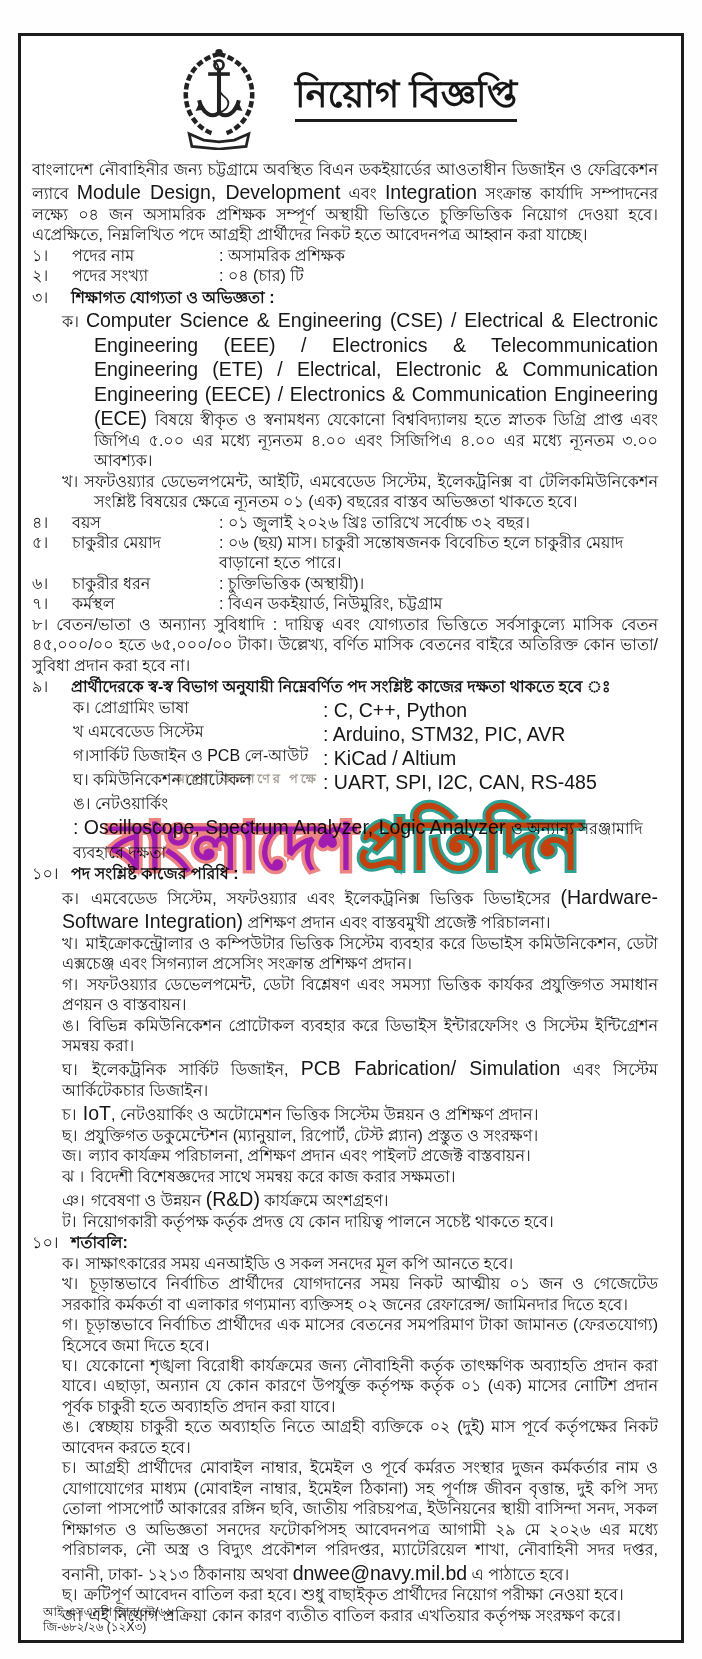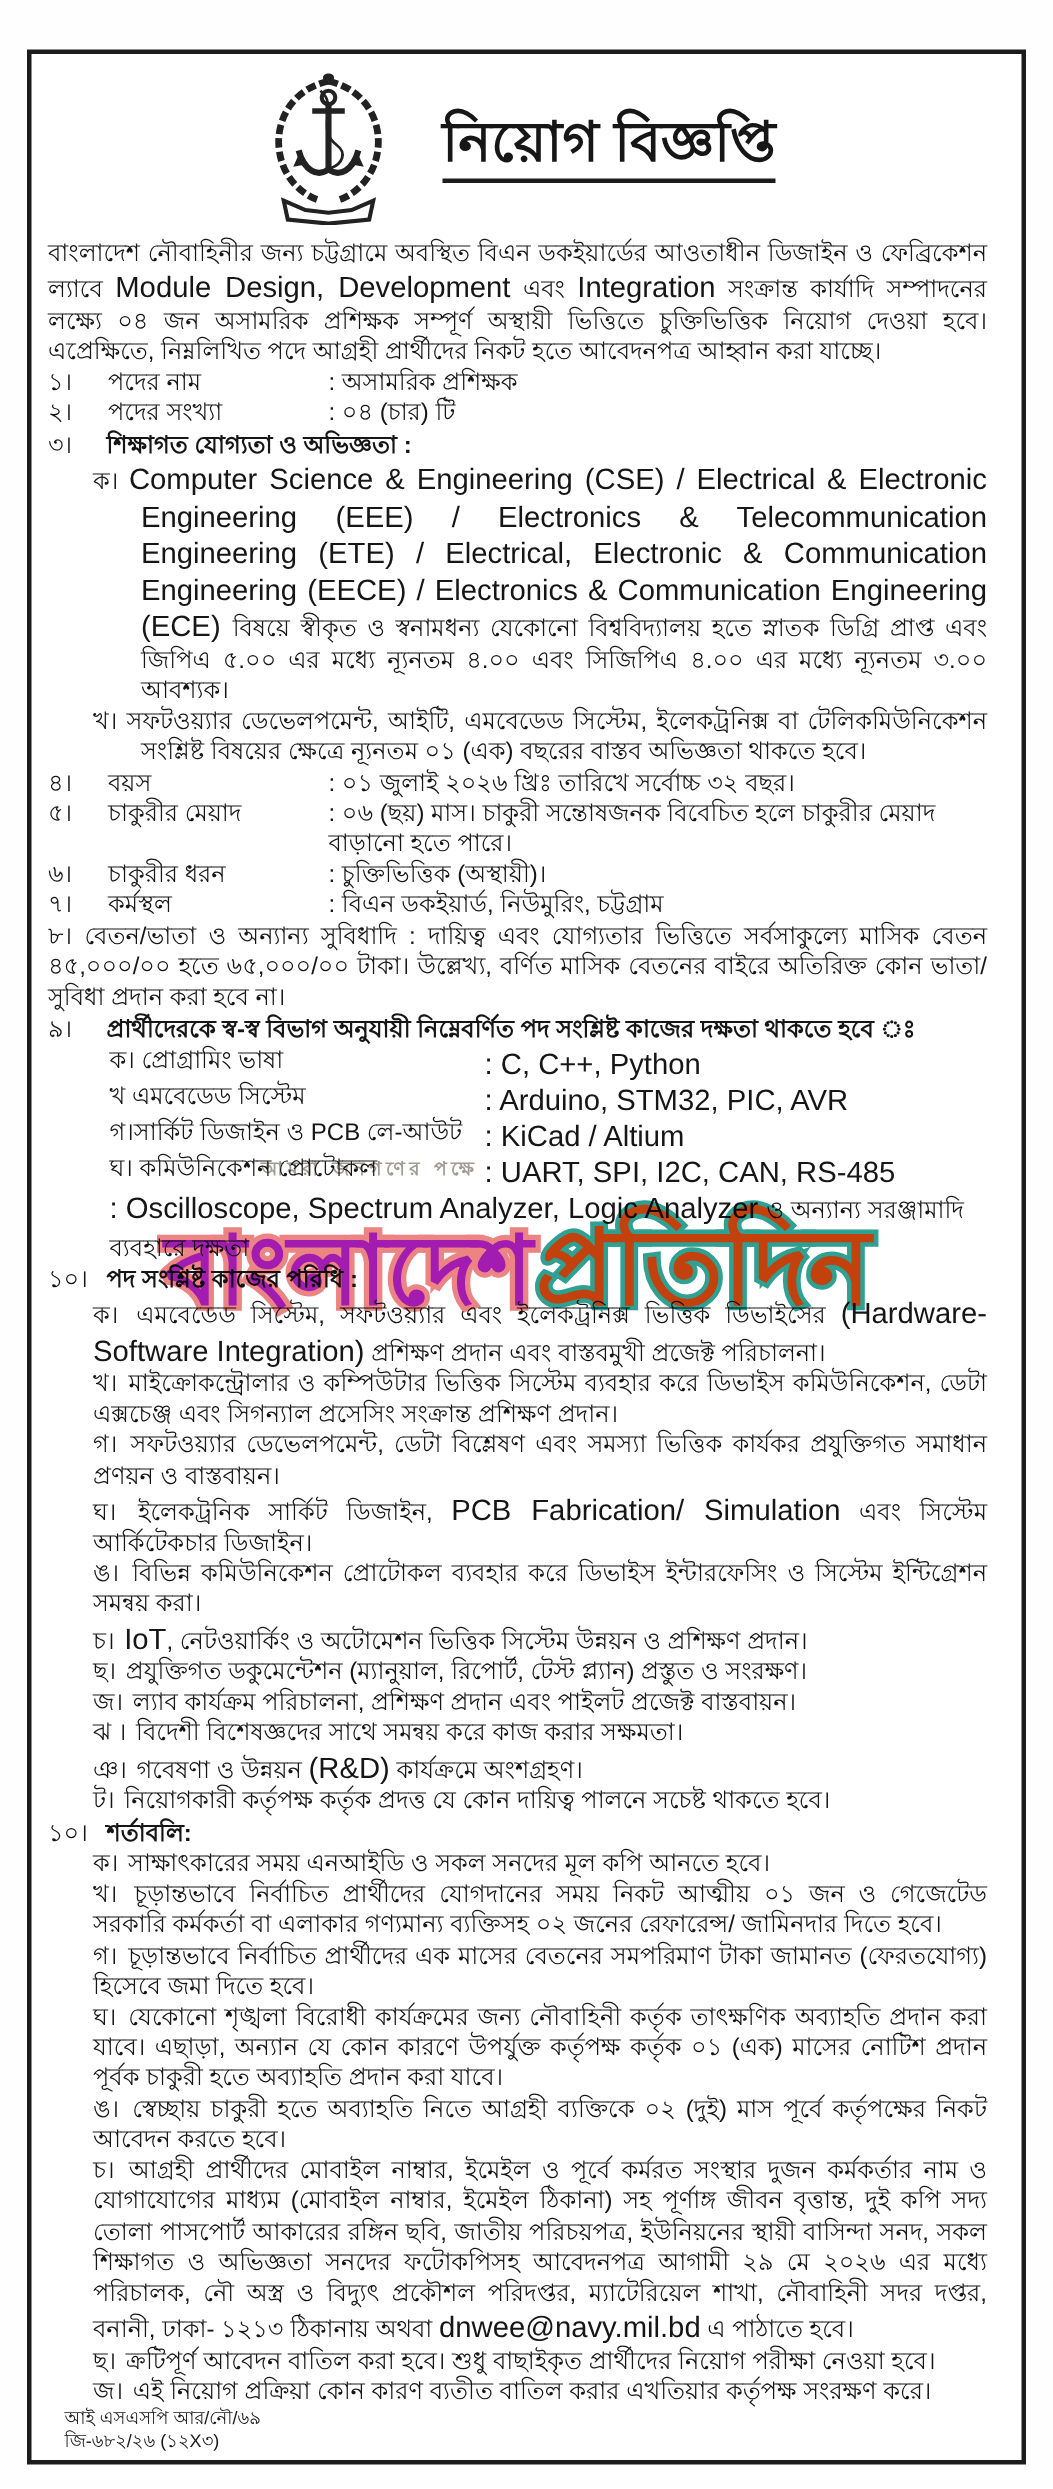--- a/index.html
+++ b/index.html
@@ -177,42 +177,43 @@
           <span class="sl">গ।সার্কিট ডিজাইন ও PCB লে-আউট</span>
           <span class="sv lx"><span>: KiCad / Altium</span></span>
         </div>
 
         <div class="skill">
           <span class="sl">ঘ। কমিউনিকেশন প্রোটোকল</span>
           <span class="sv lx"><span>: UART, SPI, I2C, CAN, RS-485</span></span>
         </div>
 
         <div class="skill">
+          <span class="sl">ঙ। নেটওয়ার্কিং</span>
         </div>
 
         <div class="skill">
           <span class="sv lx"><span>: Oscilloscope, Spectrum Analyzer, Logic Analyzer </span><span class="bn">ও অন্যান্য সরঞ্জামাদি ব্যবহারে দক্ষতা</span></span>
         </div>
       </div>
 
     <div class="sec-head">
       <span class="num">১০।</span>
       <span class="hd">পদ সংশ্লিষ্ট কাজের পরিধি :</span>
     </div>
     <div>
 
         <div class="list-item just"><span class="lt">ক।</span> <span><span>এমবেডেড সিস্টেম, সফটওয়্যার এবং ইলেকট্রনিক্স ভিত্তিক ডিভাইসের </span><span class="lx">(Hardware-Software Integration)</span><span> প্রশিক্ষণ প্রদান এবং বাস্তবমুখী প্রজেক্ট পরিচালনা।</span></span></div>
 
         <div class="list-item just"><span class="lt">খ।</span> <span><span>মাইক্রোকন্ট্রোলার ও কম্পিউটার ভিত্তিক সিস্টেম ব্যবহার করে ডিভাইস কমিউনিকেশন, ডেটা এক্সচেঞ্জ এবং সিগন্যাল প্রসেসিং সংক্রান্ত প্রশিক্ষণ প্রদান।</span></span></div>
 
         <div class="list-item just"><span class="lt">গ।</span> <span><span>সফটওয়্যার ডেভেলপমেন্ট, ডেটা বিশ্লেষণ এবং সমস্যা ভিত্তিক কার্যকর প্রযুক্তিগত সমাধান প্রণয়ন ও বাস্তবায়ন।</span></span></div>
 
+        <div class="list-item just"><span class="lt">ঙ।</span> <span><span>বিভিন্ন কমিউনিকেশন প্রোটোকল ব্যবহার করে ডিভাইস ইন্টারফেসিং ও সিস্টেম ইন্টিগ্রেশন সমন্বয় করা।</span></span></div>
+
         <div class="list-item just"><span class="lt">ঘ।</span> <span><span>ইলেকট্রনিক সার্কিট ডিজাইন, </span><span class="lx">PCB Fabrication/ Simulation</span><span> এবং সিস্টেম আর্কিটেকচার ডিজাইন।</span></span></div>
-
-        <div class="list-item just"><span class="lt">ঙ।</span> <span><span>বিভিন্ন কমিউনিকেশন প্রোটোকল ব্যবহার করে ডিভাইস ইন্টারফেসিং ও সিস্টেম ইন্টিগ্রেশন সমন্বয় করা।</span></span></div>
 
         <div class="list-item just"><span class="lt">চ।</span> <span><span class="lx">IoT</span><span>, নেটওয়ার্কিং ও অটোমেশন ভিত্তিক সিস্টেম উন্নয়ন ও প্রশিক্ষণ প্রদান।</span></span></div>
 
         <div class="list-item just"><span class="lt">ছ।</span> <span><span>প্রযুক্তিগত ডকুমেন্টেশন (ম্যানুয়াল, রিপোর্ট, টেস্ট প্ল্যান) প্রস্তুত ও সংরক্ষণ।</span></span></div>
 
         <div class="list-item just"><span class="lt">জ।</span> <span><span>ল্যাব কার্যক্রম পরিচালনা, প্রশিক্ষণ প্রদান এবং পাইলট প্রজেক্ট বাস্তবায়ন।</span></span></div>
 
         <div class="list-item just"><span class="lt">ঝ ।</span> <span><span>বিদেশী বিশেষজ্ঞদের সাথে সমন্বয় করে কাজ করার সক্ষমতা।</span></span></div>
 
         <div class="list-item just"><span class="lt">ঞ।</span> <span><span>গবেষণা ও উন্নয়ন </span><span class="lx">(R&amp;D)</span><span> কার্যক্রমে অংশগ্রহণ।</span></span></div>

